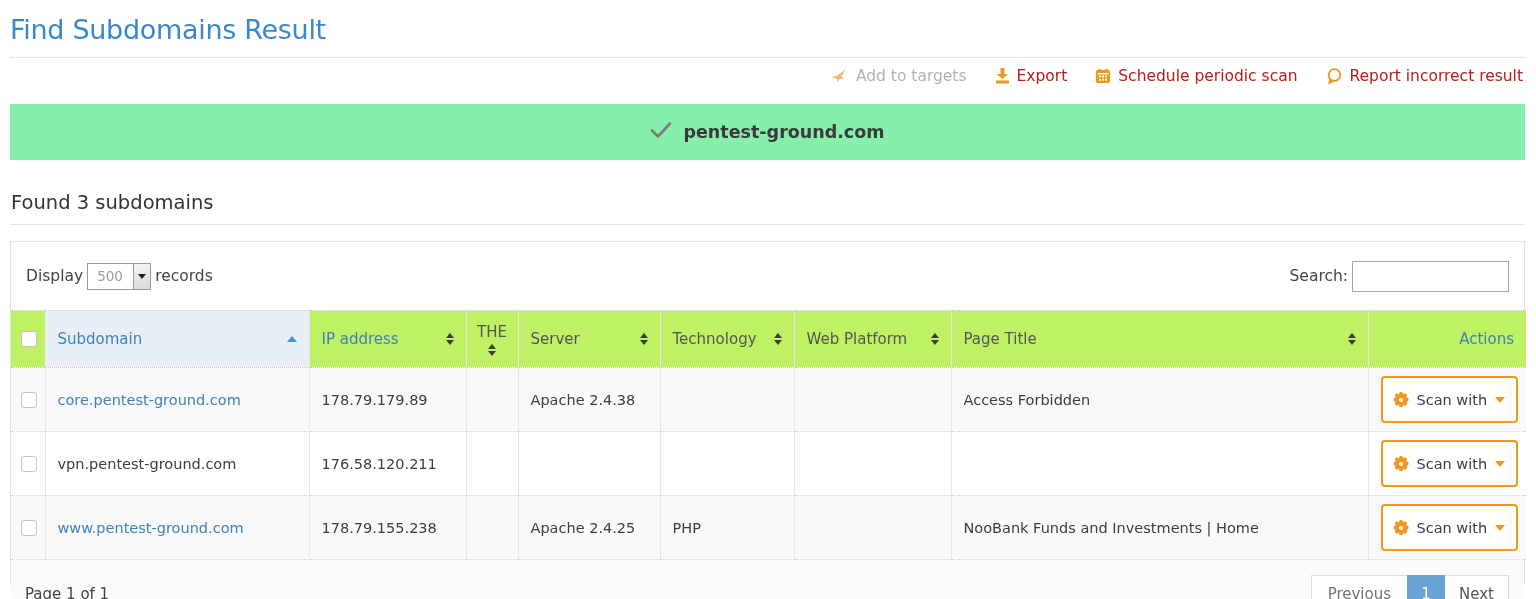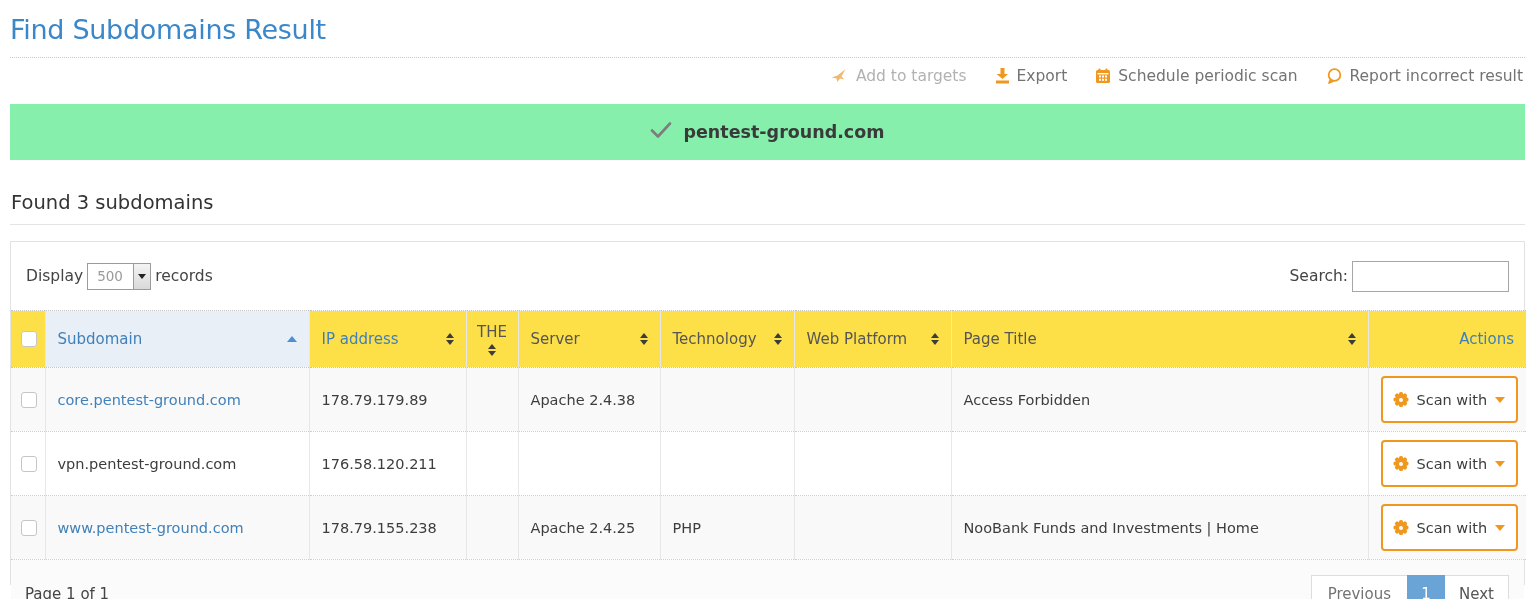--- a/index.html
+++ b/index.html
@@ -8,21 +8,21 @@
   .page { padding:14px 11px 0 10px; }
 
   
   .page-title { font-size:27px; font-weight:400; color:#3a87c9; letter-spacing:-0.3px; }
   .title-sep { border-bottom:1px dotted #c9c9c9; margin-top:12px; }
 
   
   .toolbar { display:flex; justify-content:flex-end; align-items:center; gap:28px;
     padding:9px 2px 10px 0; }
   .tb-link { display:inline-flex; align-items:center; gap:7px; font-size:15.5px;
-    color:#737373; text-decoration:none; cursor:pointer; }
+    color:#b91c1c; text-decoration:none; cursor:pointer; }
   .tb-link.disabled { color:#b2b2b2; cursor:default; }
   .tb-link svg { display:block; }
 
   
   .banner { margin-top:9px; background:#86efac; height:56px; display:flex;
     align-items:center; justify-content:center; gap:11px; }
   .banner-domain { font-size:17.5px; font-weight:600; color:#3a3a3a; }
 
   
   .found-heading { margin-top:31px; font-size:19.5px; font-weight:400; color:#333;
@@ -45,21 +45,21 @@
     border-right:4px solid transparent; border-top:5px solid #222; }
   .search-input { width:157px; height:31px; border:1px solid #a6a6a6; background:#fff;
     font-size:14px; padding:0 8px; outline:none; font-family:inherit; }
 
   
   table { width:100%; border-collapse:collapse; table-layout:fixed; }
   th, td { font-weight:400; text-align:left; vertical-align:middle;
     border-left:1px solid #e7e7e7; padding:8px 12px; font-size:14.5px;
     overflow:hidden; white-space:nowrap; }
   th:first-child, td:first-child { border-left:none; }
-  thead th { height:57px; background:#fde047; color:#555; font-size:15px;
+  thead th { height:57px; background:#bef264; color:#555; font-size:15px;
     border-top:1px dotted #c4c4c4; border-bottom:1px dotted #c4c4c4; cursor:pointer; }
   thead th.sorted { background:#e8eff6; }
   tbody td { height:50px; color:#3d3d3d; border-bottom:1px dotted #cfcfcf; }
   tbody tr:nth-child(odd) td { background:#f9f9f9; }
   tbody tr:nth-child(even) td { background:#ffffff; }
   .th-inner { display:flex; align-items:center; justify-content:space-between; gap:6px; }
   .th-label-blue { color:#4080ba; }
   .col-the-inner { flex-direction:column; justify-content:center; gap:3px; align-items:center; }
   .col-actions-h { text-align:right; color:#4080ba; }
   .sort-both { display:inline-flex; flex-direction:column; gap:2px; }

